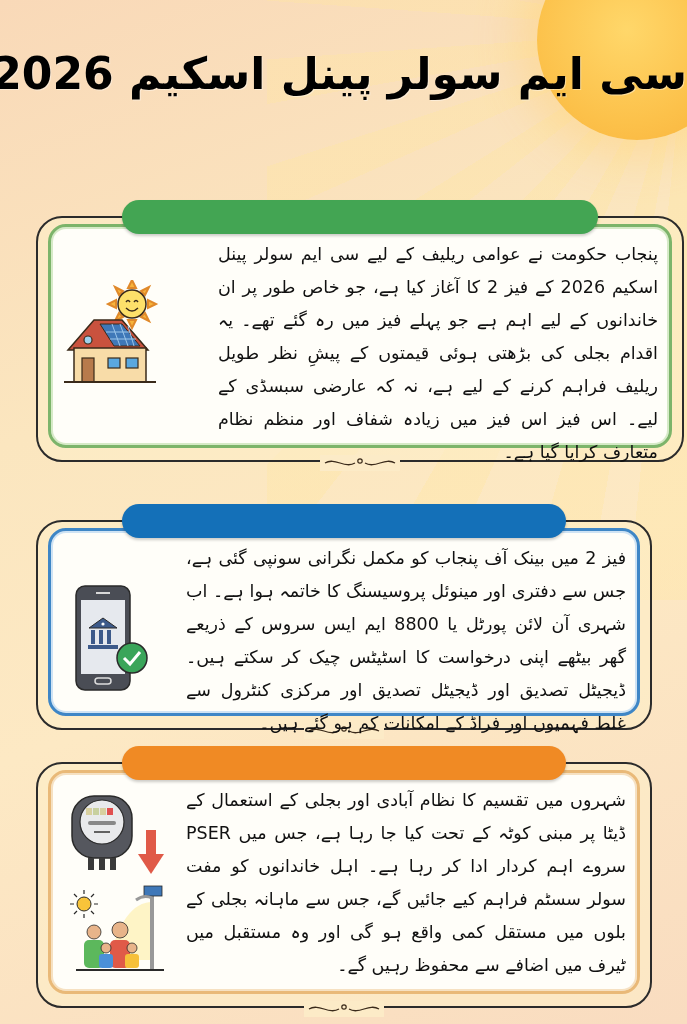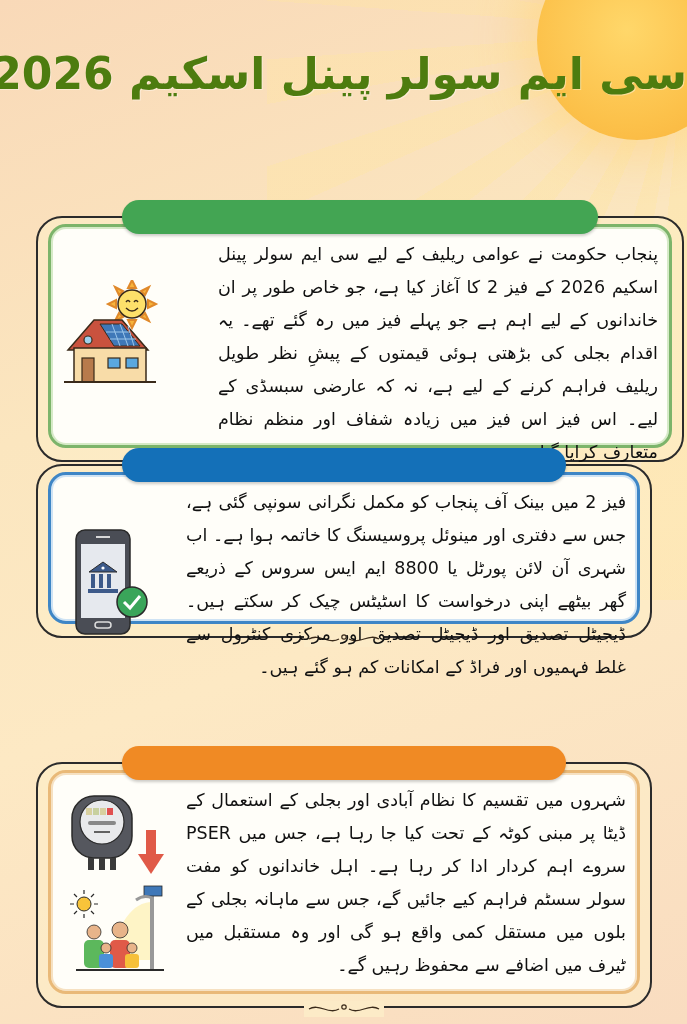--- a/index.html
+++ b/index.html
@@ -13,21 +13,21 @@
     background: radial-gradient(circle at 45% 45%, #ffd76a 0%, #fcc14a 60%, #f8b13a 100%);
     box-shadow: 0 0 40px 20px rgba(255,210,120,0.45);
   }
   .rays {
     position:absolute; right:0; top:0; width:420px; height:600px;
     background: repeating-conic-gradient(from 190deg at 100% 5%, rgba(255,230,160,0.35) 0deg 6deg, rgba(255,255,255,0) 6deg 14deg);
     pointer-events:none;
   }
   .title {
     position:absolute; left:0; right:0; top:46px; text-align:center; direction:rtl;
-    color:#4d7c0f; font-family:"DejaVu Sans", sans-serif; font-weight:bold;
+    color:#000000; font-family:"DejaVu Sans", sans-serif; font-weight:bold;
     font-size:44px; line-height:56px; letter-spacing:0;
     text-shadow: 1px 1px 0 rgba(255,255,255,0.4);
   }
   .title div { white-space:nowrap; }
 
   .card {
     position:absolute; left:36px; width:616px;
   }
   .outer-frame {
     position:absolute; left:0; right:0; top:16px; bottom:0;
@@ -105,21 +105,21 @@
       <rect x="66" y="78" width="12" height="10" fill="#5aa8e0" stroke="#3a2a1a" stroke-width="1.2"></rect>
       <circle cx="28" cy="60" r="4" fill="#9fd2ee" stroke="#3a2a1a" stroke-width="1.2"></circle>
       <line x1="4" y1="102" x2="96" y2="102" stroke="#3a2a1a" stroke-width="2"></line>
     </svg>
   </div>
   <div class="text">
       <p>پنجاب حکومت نے عوامی ریلیف کے لیے سی ایم سولر پینل اسکیم 2026 کے فیز 2 کا آغاز کیا ہے، جو خاص طور پر ان خاندانوں کے لیے اہم ہے جو پہلے فیز میں رہ گئے تھے۔ یہ اقدام بجلی کی بڑھتی ہوئی قیمتوں کے پیشِ نظر طویل ریلیف فراہم کرنے کے لیے ہے، نہ کہ عارضی سبسڈی کے لیے۔ اس فیز اس فیز میں زیادہ شفاف اور منظم نظام متعارف کرایا گیا ہے۔</p>
     </div>
 </div>
 
-<div class="card blue" style="top:448px;height:190px;">
+<div class="card blue" style="top:504px;height:226px;">
   <div class="outer-frame"></div>
   <div class="inner-box"></div>
   <div class="header-bar"></div>
   <div class="ornament">
     <svg width="80" height="16" viewBox="0 0 80 16">
         <path d="M5 8 C15 2,25 14,35 8 M45 8 C55 14,65 2,75 8" stroke="#3a2a1a" fill="none" stroke-width="1.3"></path>
         <circle cx="40" cy="6" r="2.2" fill="none" stroke="#3a2a1a" stroke-width="1.2"></circle>
       </svg>
   </div>
   <div class="icon-wrap" style="left:36px;top:80px;">

